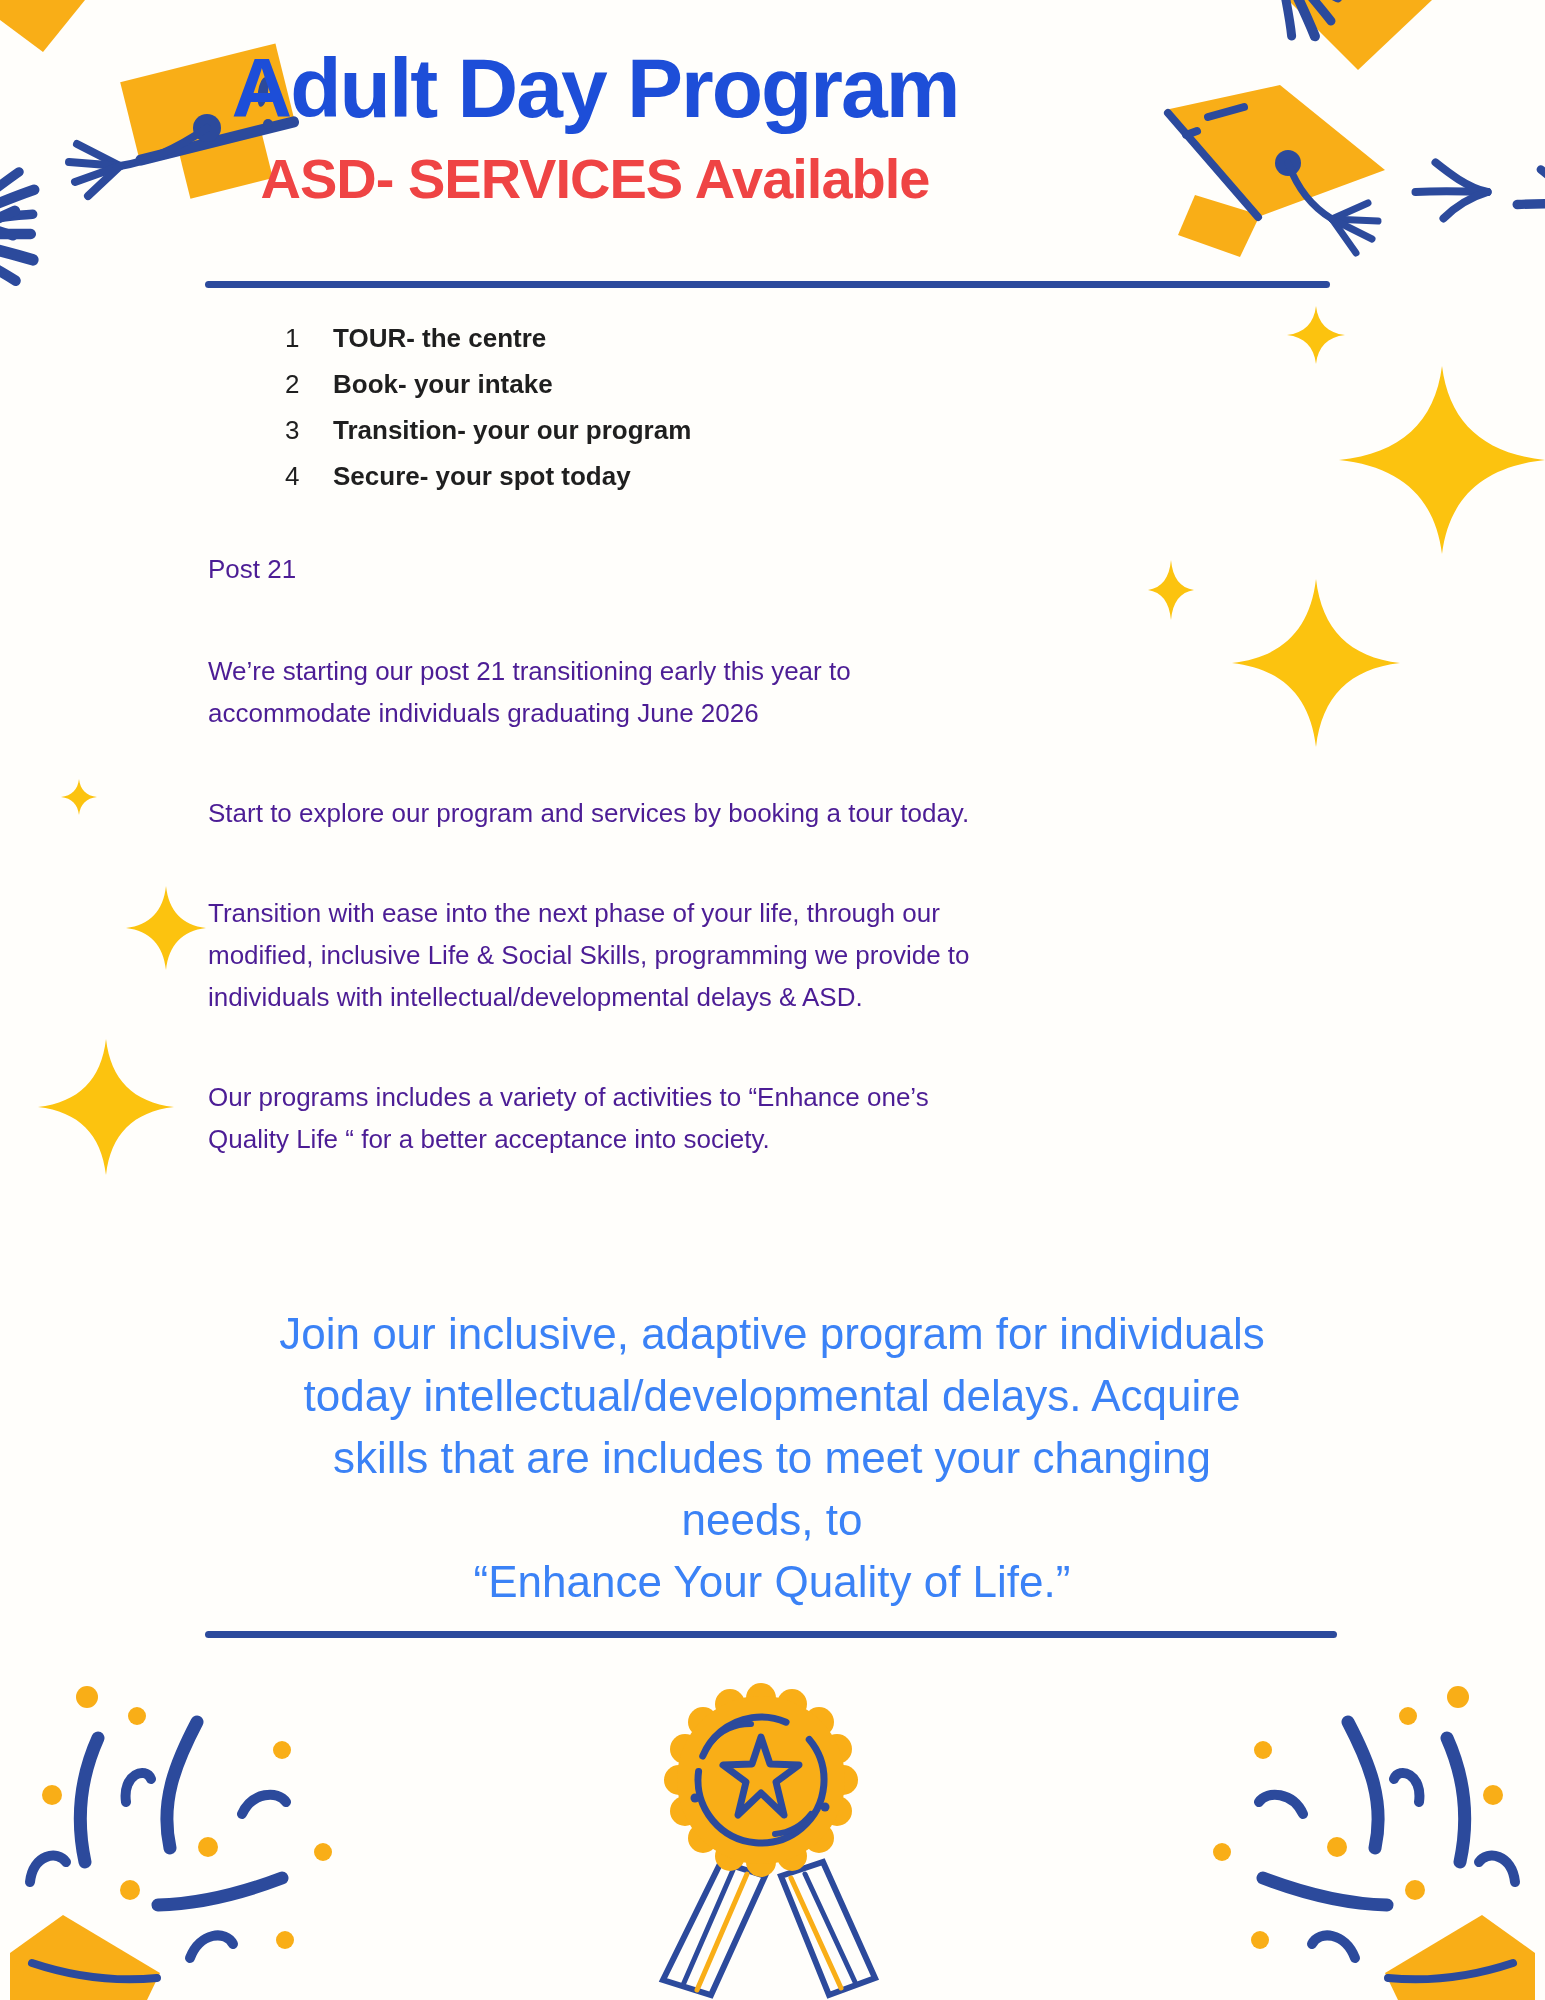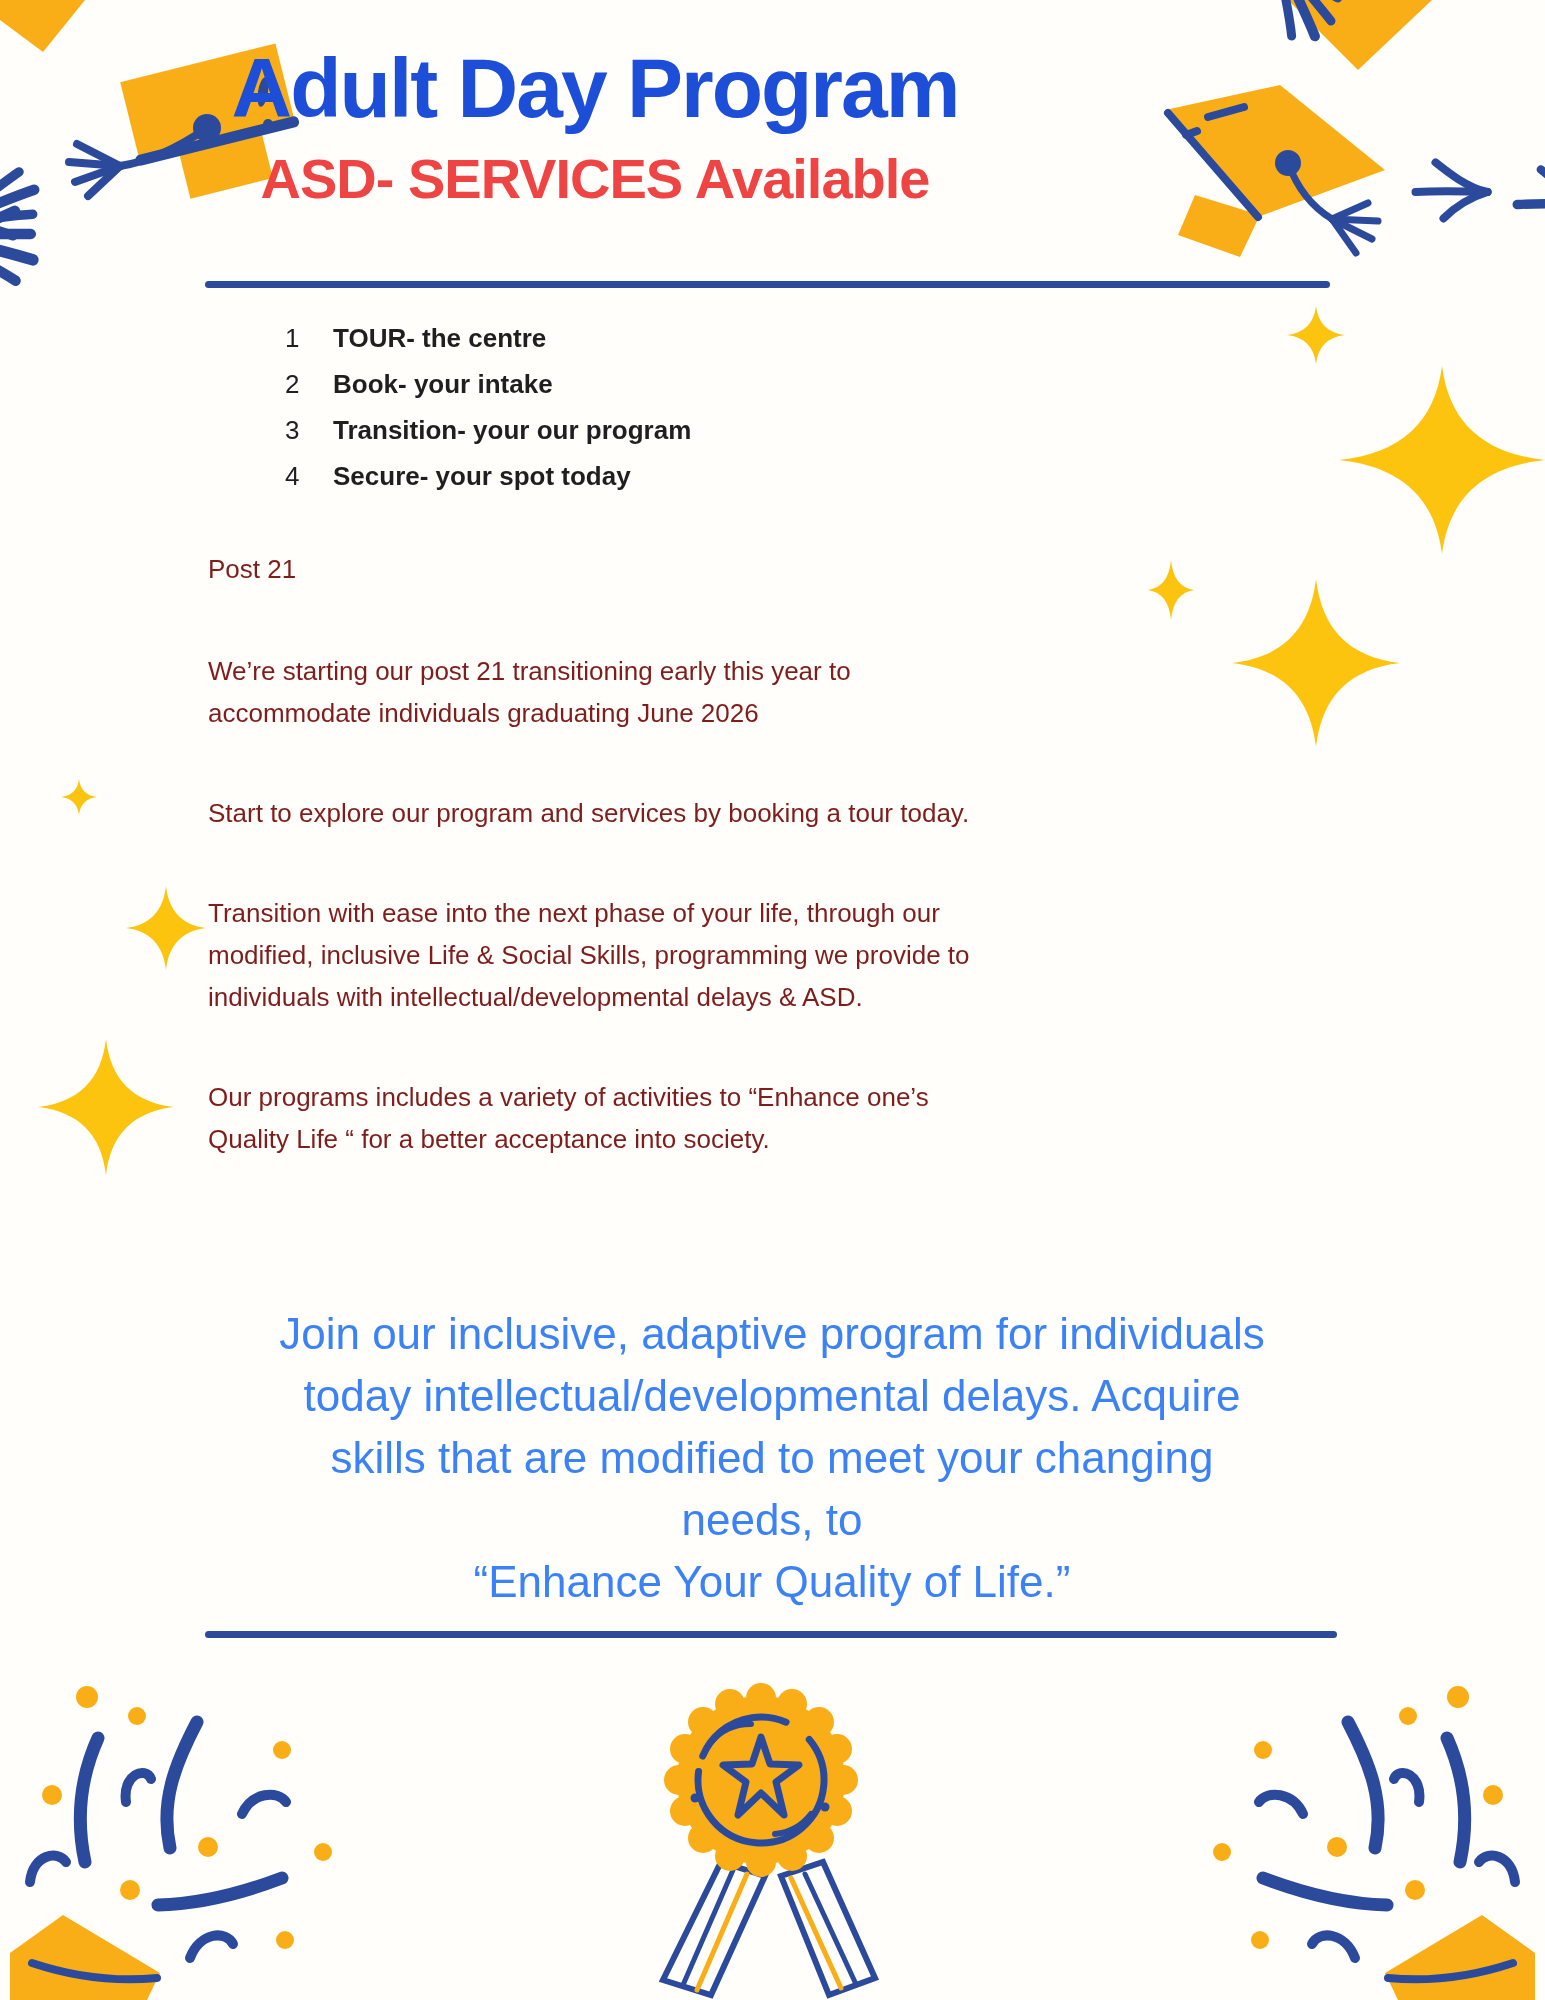--- a/index.html
+++ b/index.html
@@ -19,21 +19,21 @@
     font-size:56px;font-weight:700;letter-spacing:-1px;color:#ef4444;
     margin:14px 0 0 0;
   }
   .divider{
     height:7px;background:#2C4A9C;border-radius:4px;
   }
   .steps{left:285px;top:322px;font-size:26px;color:#1F1F1F;}
   .step-row{display:flex;align-items:baseline;margin-bottom:14px;line-height:32px;}
   .step-num{width:44px;}
   .step-label{margin-left:4px;font-weight:bold;}
-  .body-copy{left:208px;top:548px;width:780px;font-size:26px;line-height:42px;color:#7f1d1d;}
+  .body-copy{left:208px;top:548px;width:780px;font-size:26px;line-height:42px;color:#4c1d95;}
   .body-copy h3{font-size:26px;font-weight:400;margin:0 0 60px 0;line-height:42px;}
   .body-copy p{margin:0 0 58px 0;}
   .quote{left:122px;top:1303px;width:1300px;text-align:center;
          font-size:44px;line-height:62px;color:#3b82f6;}
   
   .y{fill:#F9AE17;}
   .g{fill:#FCC30F;}
   .b{fill:#2C4A9C;}
   .bs{fill:none;stroke:#2C4A9C;stroke-linecap:round;}
   .ys{fill:none;stroke:#F9AE17;stroke-linecap:round;}
@@ -145,21 +145,21 @@
     <h3>Post 21</h3>
     <p>We’re starting our post 21 transitioning early this year to accommodate individuals graduating June 2026</p>
     <p>Start to explore our program and services by booking a tour today.</p>
     <p>Transition with ease into the next phase of your life, through our modified, inclusive Life &amp; Social Skills, programming we provide to individuals with intellectual/developmental delays &amp; ASD.</p>
     <p>Our programs includes a variety of activities to “Enhance one’s Quality Life “ for a better acceptance into society.</p>
   </div>
 
   <div class="abs quote">
     <div>Join our inclusive, adaptive program for individuals</div>
     <div>today intellectual/developmental delays. Acquire</div>
-    <div>skills that are modified to meet your changing</div>
+    <div>skills that are includes to meet your changing</div>
     <div>needs, to</div>
     <div>“Enhance Your Quality of Life.”</div>
   </div>
 
   <div class="abs divider" style="left:205px;top:1631px;width:1132px;"></div>
 
   <svg class="abs" style="left:61px;top:779px;" width="36" height="36" viewBox="0 0 100 100" preserveAspectRatio="none">
     <path class="g" d="M50 0 C53.5 30 70 46.5 100 50 C70 53.5 53.5 70 50 100 C46.5 70 30 53.5 0 50 C30 46.5 46.5 30 50 0 Z"></path>
   </svg>
   <svg class="abs" style="left:126px;top:886px;" width="80" height="84" viewBox="0 0 100 100" preserveAspectRatio="none">

